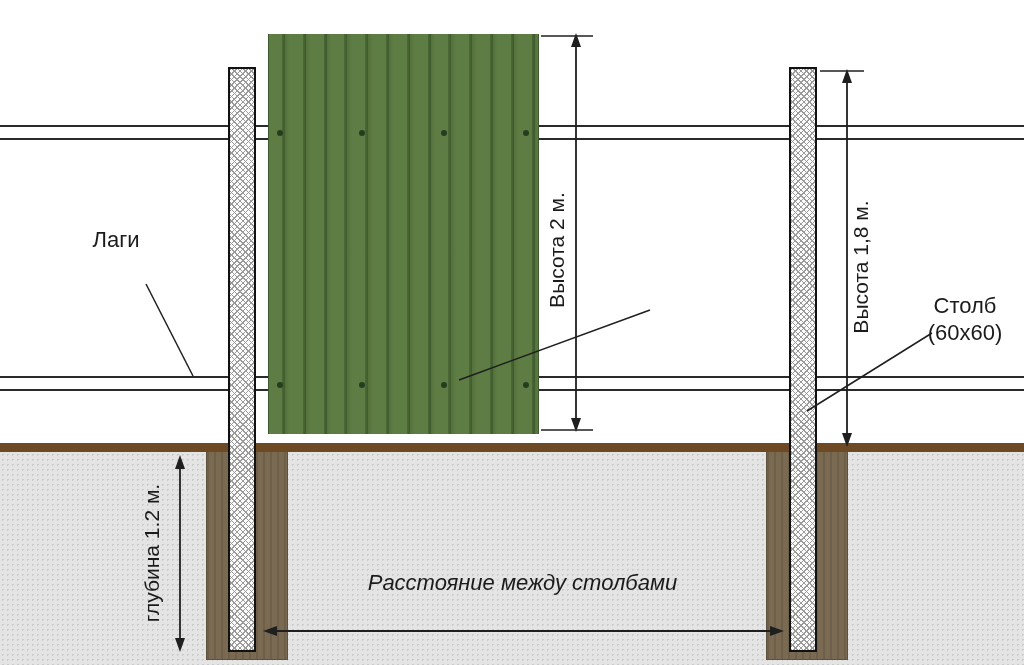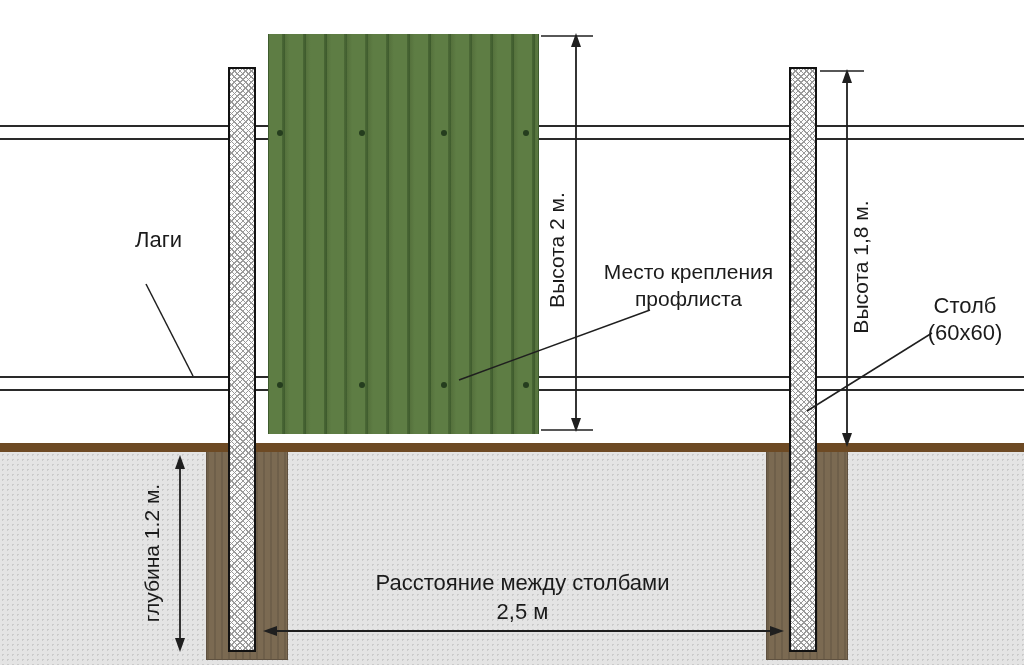--- a/index.html
+++ b/index.html
@@ -108,21 +108,21 @@
     text-align: center;
     white-space: nowrap;
   }
   .two-line span { display: block; }
   .vlabel {
     transform: rotate(-90deg);
     height: 26px;
     font-size: 21px;
     line-height: 26px;
   }
-  .spacing-lbl { line-height: 29px; }
+  .spacing-lbl { line-height: 29px; font-style: italic; }
 </style>
 </head>
 <body>
 
 <div class="diagram">
 
   <div class="soil"></div>
 
   <div class="footing footing-left"></div>
   <div class="footing footing-right"></div>
@@ -175,38 +175,33 @@
       <polygon points="784,631 770,626 770,636" stroke="none"></polygon>
     </g>
 
     <g stroke="#1f1f1f" stroke-width="1.5" fill="none">
       <line x1="146" y1="284" x2="193" y2="376"></line>
       <line x1="650" y1="310" x2="459" y2="380"></line>
       <line x1="932" y1="333" x2="807" y2="411"></line>
     </g>
   </svg>
 
-  <div class="lbl two-line" style="left:50px; top:226px; width:132px;text-align:right;">
+  <div class="lbl two-line" style="left:50px; top:226px; width:132px;">
     <span>Лаги</span>
   </div>
 
-  <div class="lbl two-line" style="left:586px; top:258px; width:205px; font-size:21px;">
-    <span>Место крепления</span>
-    <span>профлиста</span>
-  </div>
 
   <div class="lbl two-line" style="left:903px; top:292px; width:124px;">
     <span>Столб</span>
     <span>(60х60)</span>
   </div>
 
   <div class="lbl vlabel" style="left:477px; top:237px; width:160px;">Высота 2 м.</div>
 
   <div class="lbl vlabel" style="left:776px; top:254px; width:170px;">Высота 1,8 м.</div>
 
   <div class="lbl vlabel" style="left:62px; top:540px; width:180px;">глубина 1.2 м.</div>
 
   <div class="lbl two-line spacing-lbl" style="left:320px; top:568px; width:405px;">
     <span>Расстояние между столбами</span>
-    <span>2,5 м</span>
   </div>
 
 </div>
 
 </body></html>

